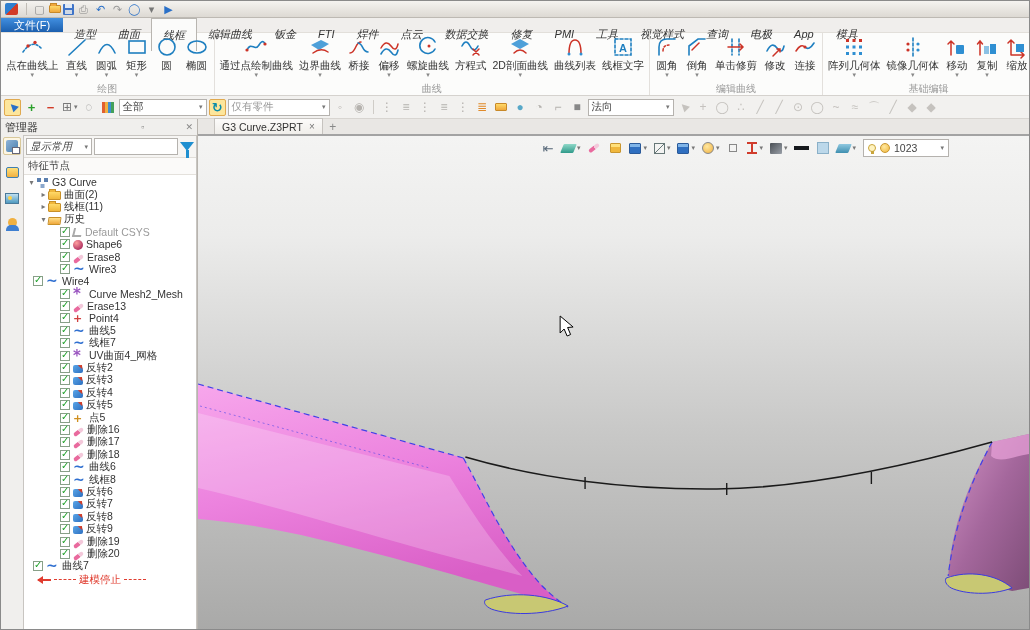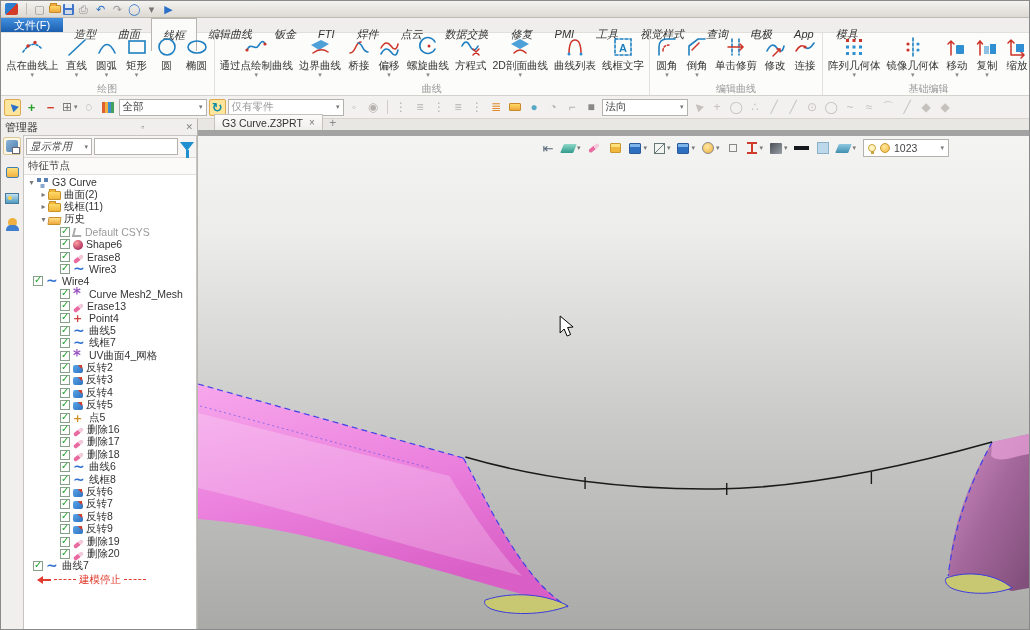--- a/index.html
+++ b/index.html
@@ -91,21 +91,21 @@
   .ti-point::before{content:"+";color:#d04040;font:bold 11px/11px "DejaVu Sans",sans-serif;}
   .ti-point2::before{content:"+";color:#d09020;font:bold 11px/11px "DejaVu Sans",sans-serif;}
   .ti-flip{width:10px;height:8px;border-radius:2px 5px 2px 2px;background:linear-gradient(135deg,#5aa6e8,#2d6fc0);margin-top:2px;}
   .ti-flip::after{content:"";position:absolute;top:-3px;right:-2px;border:3px solid transparent;border-bottom-color:#d23c28;transform:rotate(40deg);}
   .stoprow{display:flex;align-items:center;height:14px;color:#e03c2f;font-size:10.5px;padding-left:14px;gap:3px;}
   .stoparrow{width:13px;height:2px;background:#e03c2f;position:relative;flex:none;}
   .stoparrow::before{content:"";position:absolute;left:-5px;top:-3px;border:4px solid transparent;border-right:6px solid #e03c2f;}
   .stopdash{width:22px;border-top:1px dashed #e03c2f;height:0;}
   
   #view{flex:1;display:flex;flex-direction:column;min-width:0;}
-  #tabbar{height:17px;background:#e9e7e4;display:flex;align-items:flex-end;padding-left:16px;border-bottom:6px solid #a3a3a3;}
+  #tabbar{height:17px;background:#e9e7e4;display:flex;align-items:flex-end;padding-left:16px;border-bottom:2px solid #a3a3a3;}
   .dtab{height:16px;background:linear-gradient(#fcfbfa,#f0eeea);border:1px solid #c6c3bf;border-bottom:none;
         display:flex;align-items:center;padding:0 7px;font-size:10.5px;color:#333;gap:6px;}
   .dtab .x{color:#777;font-size:10px;}
   .plustab{width:20px;height:15px;display:flex;align-items:center;justify-content:center;color:#888;font-size:12px;border:1px solid transparent;}
   #canvas{position:relative;flex:1;min-height:0;}
   #scene{position:absolute;inset:0;width:100%;height:100%;display:block;}
   
   #vtools{position:absolute;top:3px;right:80px;display:flex;align-items:center;gap:7px;}
   .vt{display:inline-flex;align-items:center;justify-content:center;min-width:14px;height:16px;color:#667;font-size:12px;}
   .v-exit::before{content:"⇤";color:#567;font-size:13px;}
@@ -479,21 +479,21 @@
       <span class="qi">
         <span class="qbars"></span>
       </span>
       <span class="qcombo" style="width: 88px;">
         <span>全部</span>
         <span class="dd">▾</span>
       </span>
       <span class="qi hl" style="color: rgb(10, 140, 168); font-weight: bold; font-size: 13px;">
         <span>↻</span>
       </span>
-      <span class="qcombo dis" style="width: 116px; gap: 7px;">
+      <span class="qcombo dis" style="width: 102px; gap: 7px;">
         <span>仅有零件</span>
         <span class="dd">▾</span>
       </span>
       <span class="qi" style="color: rgb(181, 178, 174);">
         <span>◦</span>
       </span>
       <span class="qi" style="color: rgb(181, 178, 174);">
         <span>◉</span>
       </span>
       <span class="qsep"></span>

